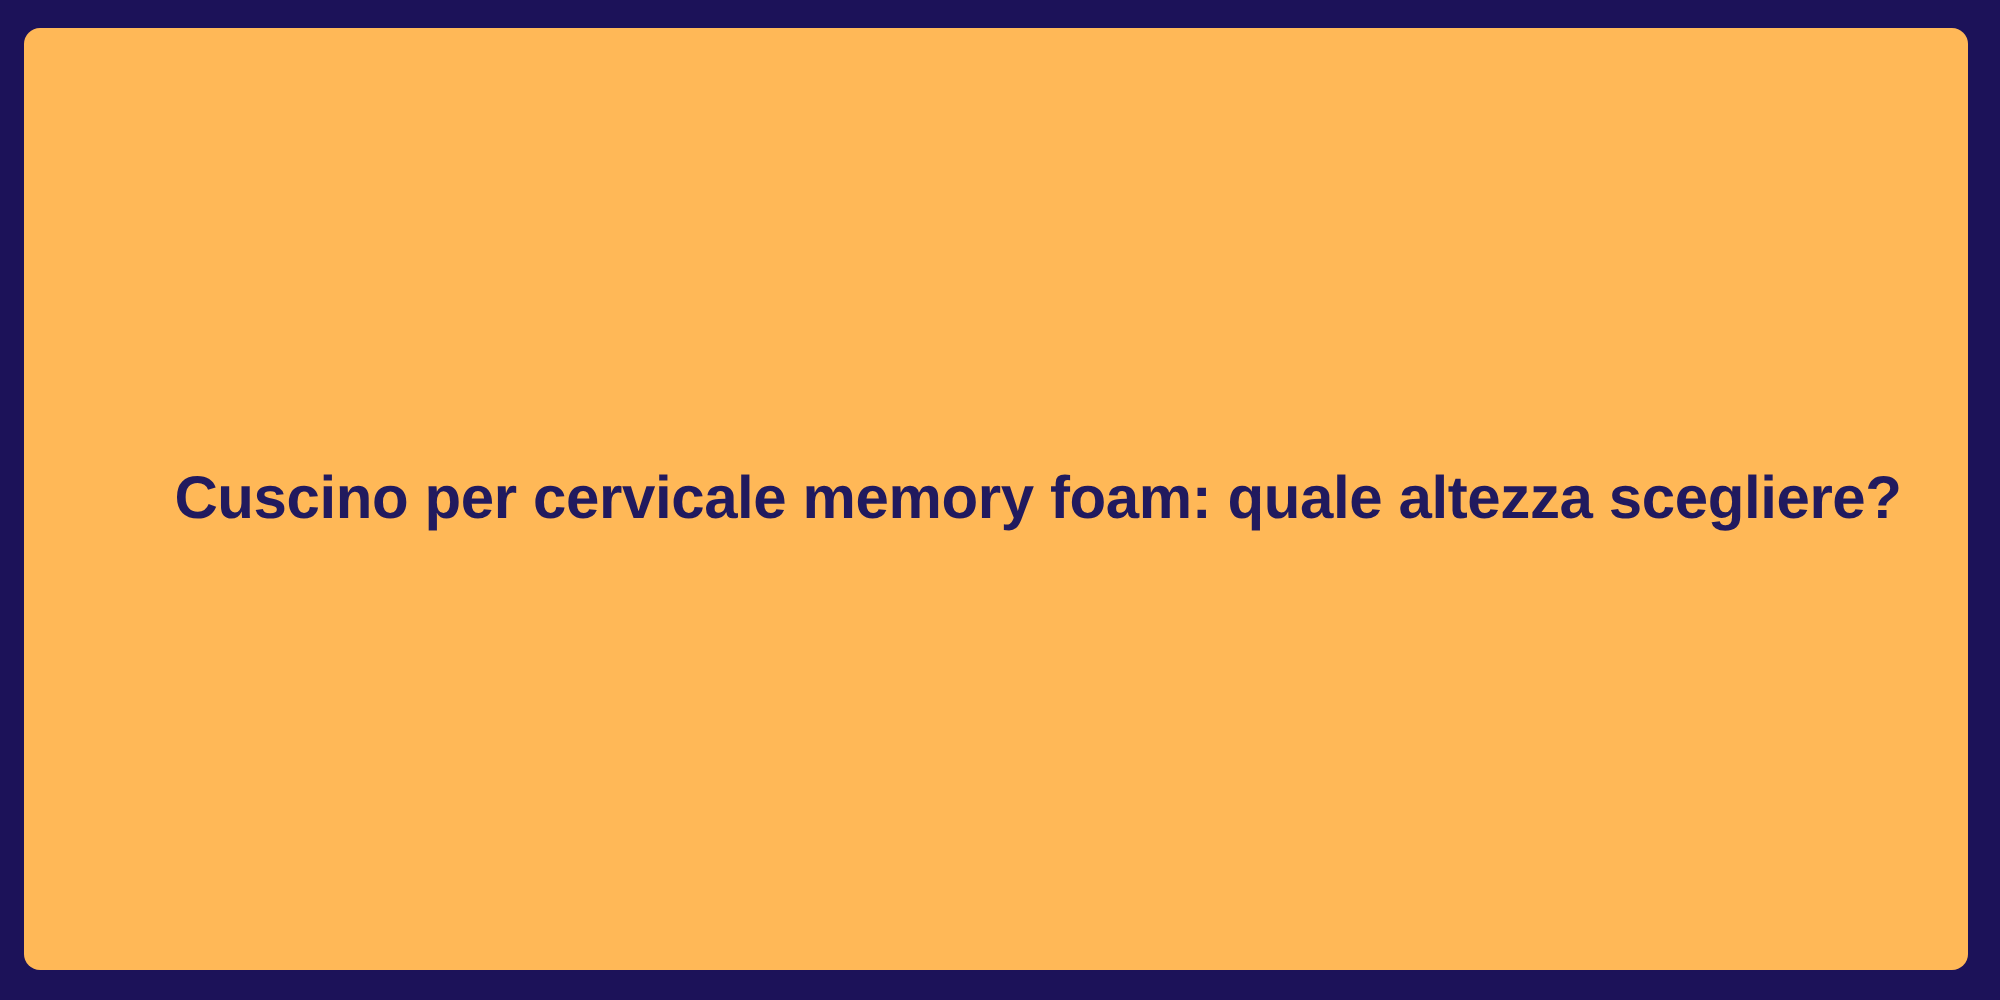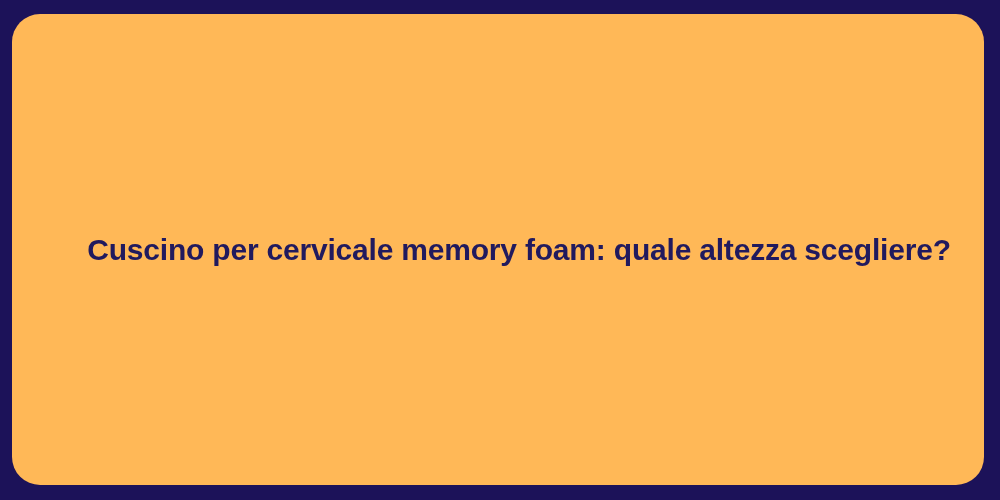--- a/index.html
+++ b/index.html
@@ -21,21 +21,21 @@
     height: 500px;
     background: #1c1259;
     padding: 14px 16px 15px 12px;
   }
 
   #banner-card {
     box-sizing: border-box;
     width: 100%;
     height: 100%;
     background: #ffb857;
-    border-radius: 28px;
+    border-radius: 8px;
     display: flex;
     align-items: center;
     justify-content: center;
     overflow: hidden;
     padding-left: 42px;
   }
 
   #banner-title {
     display: block;
     width: 100%;

